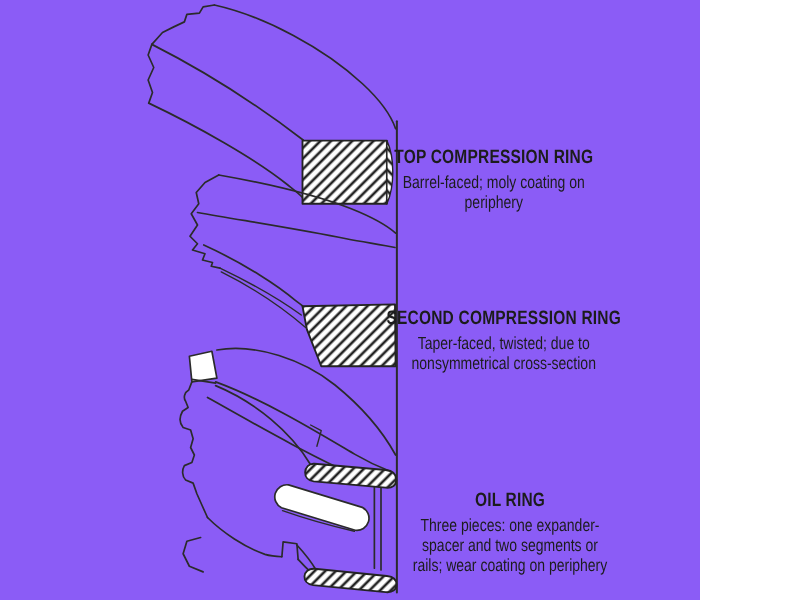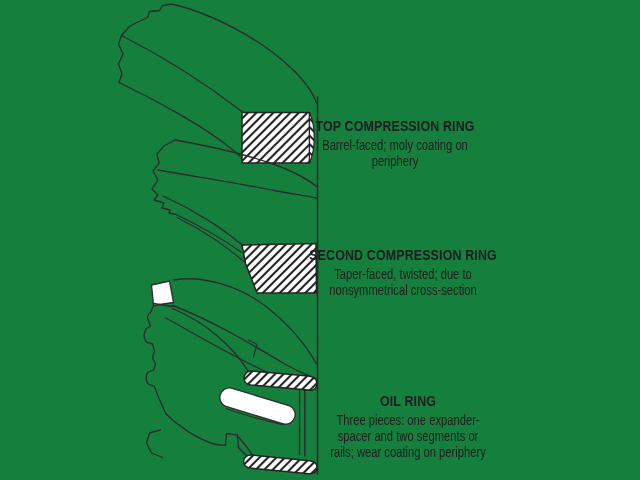--- a/index.html
+++ b/index.html
@@ -1,16 +1,16 @@
 <!DOCTYPE html>
 <html><head>
 <meta charset="utf-8">
 <style>
   html,body{margin:0;padding:0;background:#ffffff;}
-  .stage{position:relative;width:640px;height:480px;background:#15803d;overflow:hidden;
+  .stage{position:relative;width:560px;height:480px;background:#8b5cf6;overflow:hidden;
          font-family:"Liberation Sans",sans-serif;}
   .art{position:absolute;left:0;top:0;}
   .stroke{fill:none;stroke:#2b2b2b;stroke-width:1.35;stroke-linecap:round;stroke-linejoin:round;}
   .thin{stroke-width:1.1;}
   .hatch{fill:url(#h1);stroke:#232323;stroke-width:1.5;stroke-linejoin:round;}
   .hatch2{fill:url(#h2);stroke:#232323;stroke-width:1.1;stroke-linejoin:round;}
   .whitefill{fill:#ffffff;stroke:#2b2b2b;stroke-width:1.35;stroke-linejoin:round;}
   .label{position:absolute;width:240px;text-align:center;color:#1c1c1c;
          transform:scaleX(0.80);transform-origin:50% 0;}
   .ttl{font-weight:700;font-size:15.5px;line-height:17px;letter-spacing:.2px;margin-bottom:3px;white-space:nowrap;}

